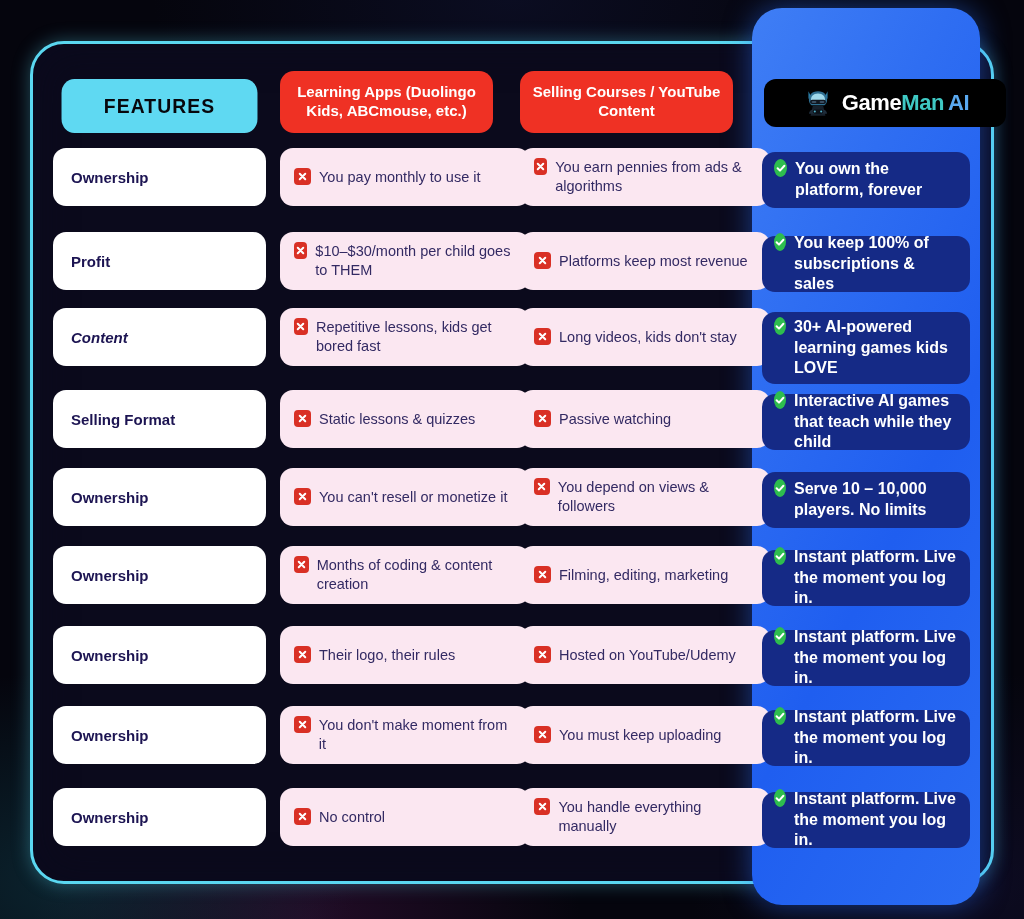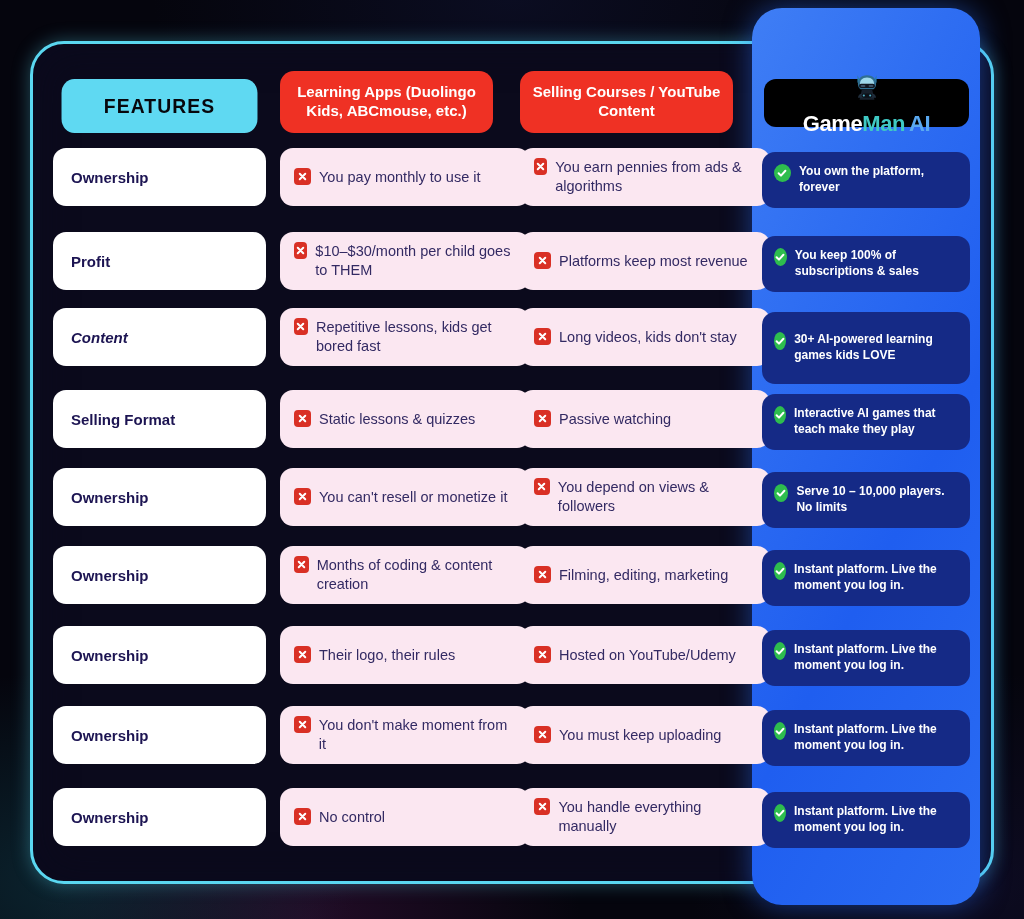--- a/index.html
+++ b/index.html
@@ -56,23 +56,23 @@
   }
   .hdr-red{
     background:#ef3124;color:#ffffff;
     font-size:15px;font-weight:bold;line-height:1.25;
     height:62px;top:71px;
   }
   .hdr-apps{left:280px;width:213px;}
   .hdr-selling{left:520px;width:213px;}
 
   .hdr-logo{
-    position:absolute;left:764px;top:79px;width:205px;height:48px;
+    position:absolute;left:764px;top:79px;width:242px;height:48px;
     background:#000000;border-radius:12px;
-    display:flex;align-items:center;justify-content:center;gap:7px;flex-direction:column;
+    display:flex;align-items:center;justify-content:center;gap:7px;
   }
   .logo-mark{width:34px;height:34px;flex:0 0 34px;}
   .logo-text{
     font-size:22px;font-weight:bold;letter-spacing:-0.4px;white-space:nowrap;
     font-family:"Liberation Sans Narrow","Liberation Sans",sans-serif;
   }
   .lg-game{color:#ffffff;}
   .lg-man{color:#3fc9c4;}
   .lg-ai{color:#5aa9f0;margin-left:4px;}
 
@@ -87,21 +87,21 @@
     color:#1c1452;font-size:15px;font-weight:bold;
   }
   .cell-neg{
     width:250px;background:#fbe7f1;
     padding:0 14px;
     color:#332a63;font-size:14.5px;line-height:1.3;
   }
   .cell-pos{
     width:208px;background:#152a86;
     padding:0 12px;
-    color:#ffffff;font-size:12px;font-weight:bold;line-height:1.3;
+    color:#ffffff;font-size:16px;font-weight:bold;line-height:1.3;
   }
   .cell-inner{display:flex;align-items:flex-start;gap:8px;}
   .cell-pos .cell-inner{align-items:flex-start;}
 
   
   .x-badge{
     width:17px;height:17px;background:#d93025;border-radius:4px;
     display:flex;align-items:center;justify-content:center;
   }
   .x-badge svg{display:block;}
@@ -271,21 +271,21 @@
           <span>Passive watching</span>
         </span>
       </div>
       <div class="cell cell-pos" style="left: 762px; top: 394px; height: 56px;">
         <span class="cell-inner">
           <span class="c-badge">
             <svg width="12" height="12" viewBox="0 0 12 12">
               <path d="M2.6 6.2 L5 8.6 L9.4 3.8" fill="none" stroke="#ffffff" stroke-width="2" stroke-linecap="round" stroke-linejoin="round"></path>
             </svg>
           </span>
-          <span>Interactive AI games that teach make they play</span>
+          <span>Interactive AI games that teach while they child</span>
         </span>
       </div>
       <div class="cell cell-feature" style="left: 53px; top: 468px; height: 58px;">
         <span>Ownership</span>
       </div>
       <div class="cell cell-neg" style="left: 280px; top: 468px; height: 58px;">
         <span class="cell-inner">
           <span class="x-badge">
             <svg width="11" height="11" viewBox="0 0 12 12">
               <path d="M3 3 L9 9 M9 3 L3 9" stroke="#ffffff" stroke-width="2.2" stroke-linecap="round"></path>

